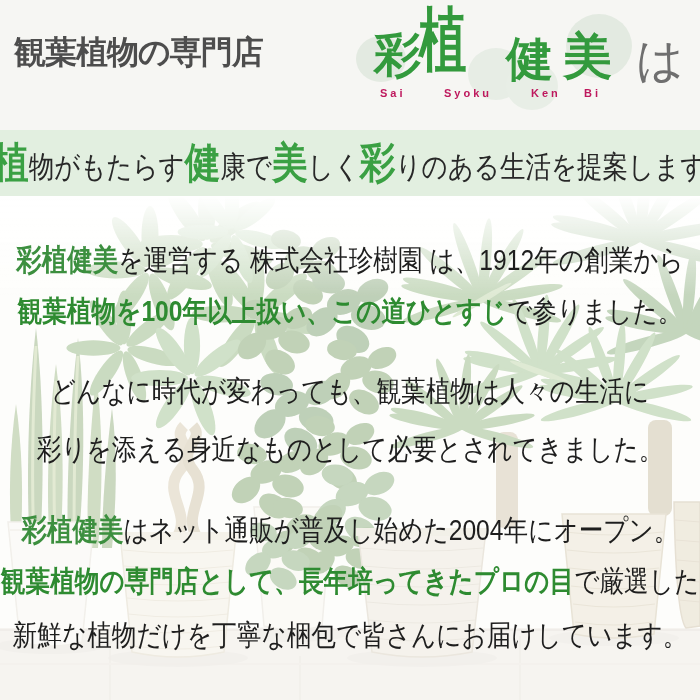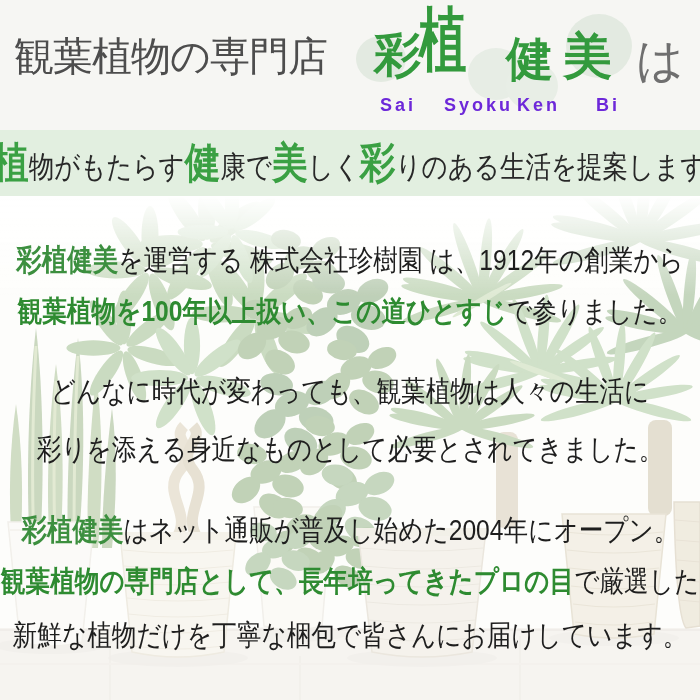--- a/index.html
+++ b/index.html
@@ -3,38 +3,38 @@
 <meta charset="utf-8">
 <style>
   html,body{margin:0;padding:0;}
   .banner{
     position:relative;width:700px;height:700px;overflow:hidden;
     background:#f6f6f3;
     font-family:"Liberation Sans",sans-serif;
   }
   
   .header{position:absolute;left:0;top:0;width:700px;height:130px;z-index:4;}
-  .shop-type{position:absolute;left:14px;top:36px;font-size:40px;letter-spacing:-1px;
-    color:#4d4d4d;font-weight:400;line-height:1;}
+  .shop-type{position:absolute;left:14px;top:36px;font-size:32px;letter-spacing:-1px;
+    color:#4d4d4d;font-weight:700;line-height:1;}
   .logo-circle{position:absolute;border-radius:50%;background:#e3eae1;z-index:1;}
   .c1{left:356px;top:36px;width:50px;height:46px;}
   .c2{left:468px;top:48px;width:56px;height:52px;background:#e7ede5;}
   .c3{left:566px;top:14px;width:66px;height:64px;}
   .c4{left:506px;top:62px;width:52px;height:48px;background:#e8eee6;}
   .brand-char{position:absolute;z-index:2;color:#339a3d;line-height:1;
     font-family:"Liberation Serif",serif;font-weight:600;}
   .k1{left:374px;top:32px;font-size:47px;}
   .k2{left:419px;top:6px;font-size:70px;transform:scaleX(.68);transform-origin:left top;}
   .k3{left:506px;top:36px;font-size:47px;}
   .k4{left:563px;top:32px;font-size:49px;}
   .suffix{position:absolute;left:636px;top:36px;font-size:47px;color:#6f6f6f;
     line-height:1;z-index:2;font-weight:500;}
-  .romaji{position:absolute;top:88px;font-size:18px;font-weight:600;color:#6d28d9;
-    letter-spacing:3px;z-index:2;line-height:1;margin-top:8px;}
-  .r1{left:380px;} .r2{left:444px;} .r3{left:517px;} .r4{left:596px;}
+  .romaji{position:absolute;top:88px;font-size:11px;font-weight:600;color:#be185d;
+    letter-spacing:3px;z-index:2;line-height:1;}
+  .r1{left:380px;} .r2{left:444px;} .r3{left:531px;} .r4{left:584px;}
   
   .tagline{position:absolute;left:0;top:130px;width:700px;height:66px;background:#e2efe0;
     display:flex;align-items:center;justify-content:center;z-index:3;}
   .tagline-inner{display:flex;align-items:baseline;white-space:nowrap;transform:scaleX(.85);}
   .tag-big{font-size:42px;color:#3aa043;font-weight:600;line-height:1;}
   .tag-small{font-size:30px;color:#282828;font-weight:500;line-height:1;}
   
   .photo-bg{position:absolute;left:0;top:196px;width:700px;height:504px;z-index:0;}
   
   .body-line{position:absolute;left:0;width:700px;display:flex;justify-content:center;

